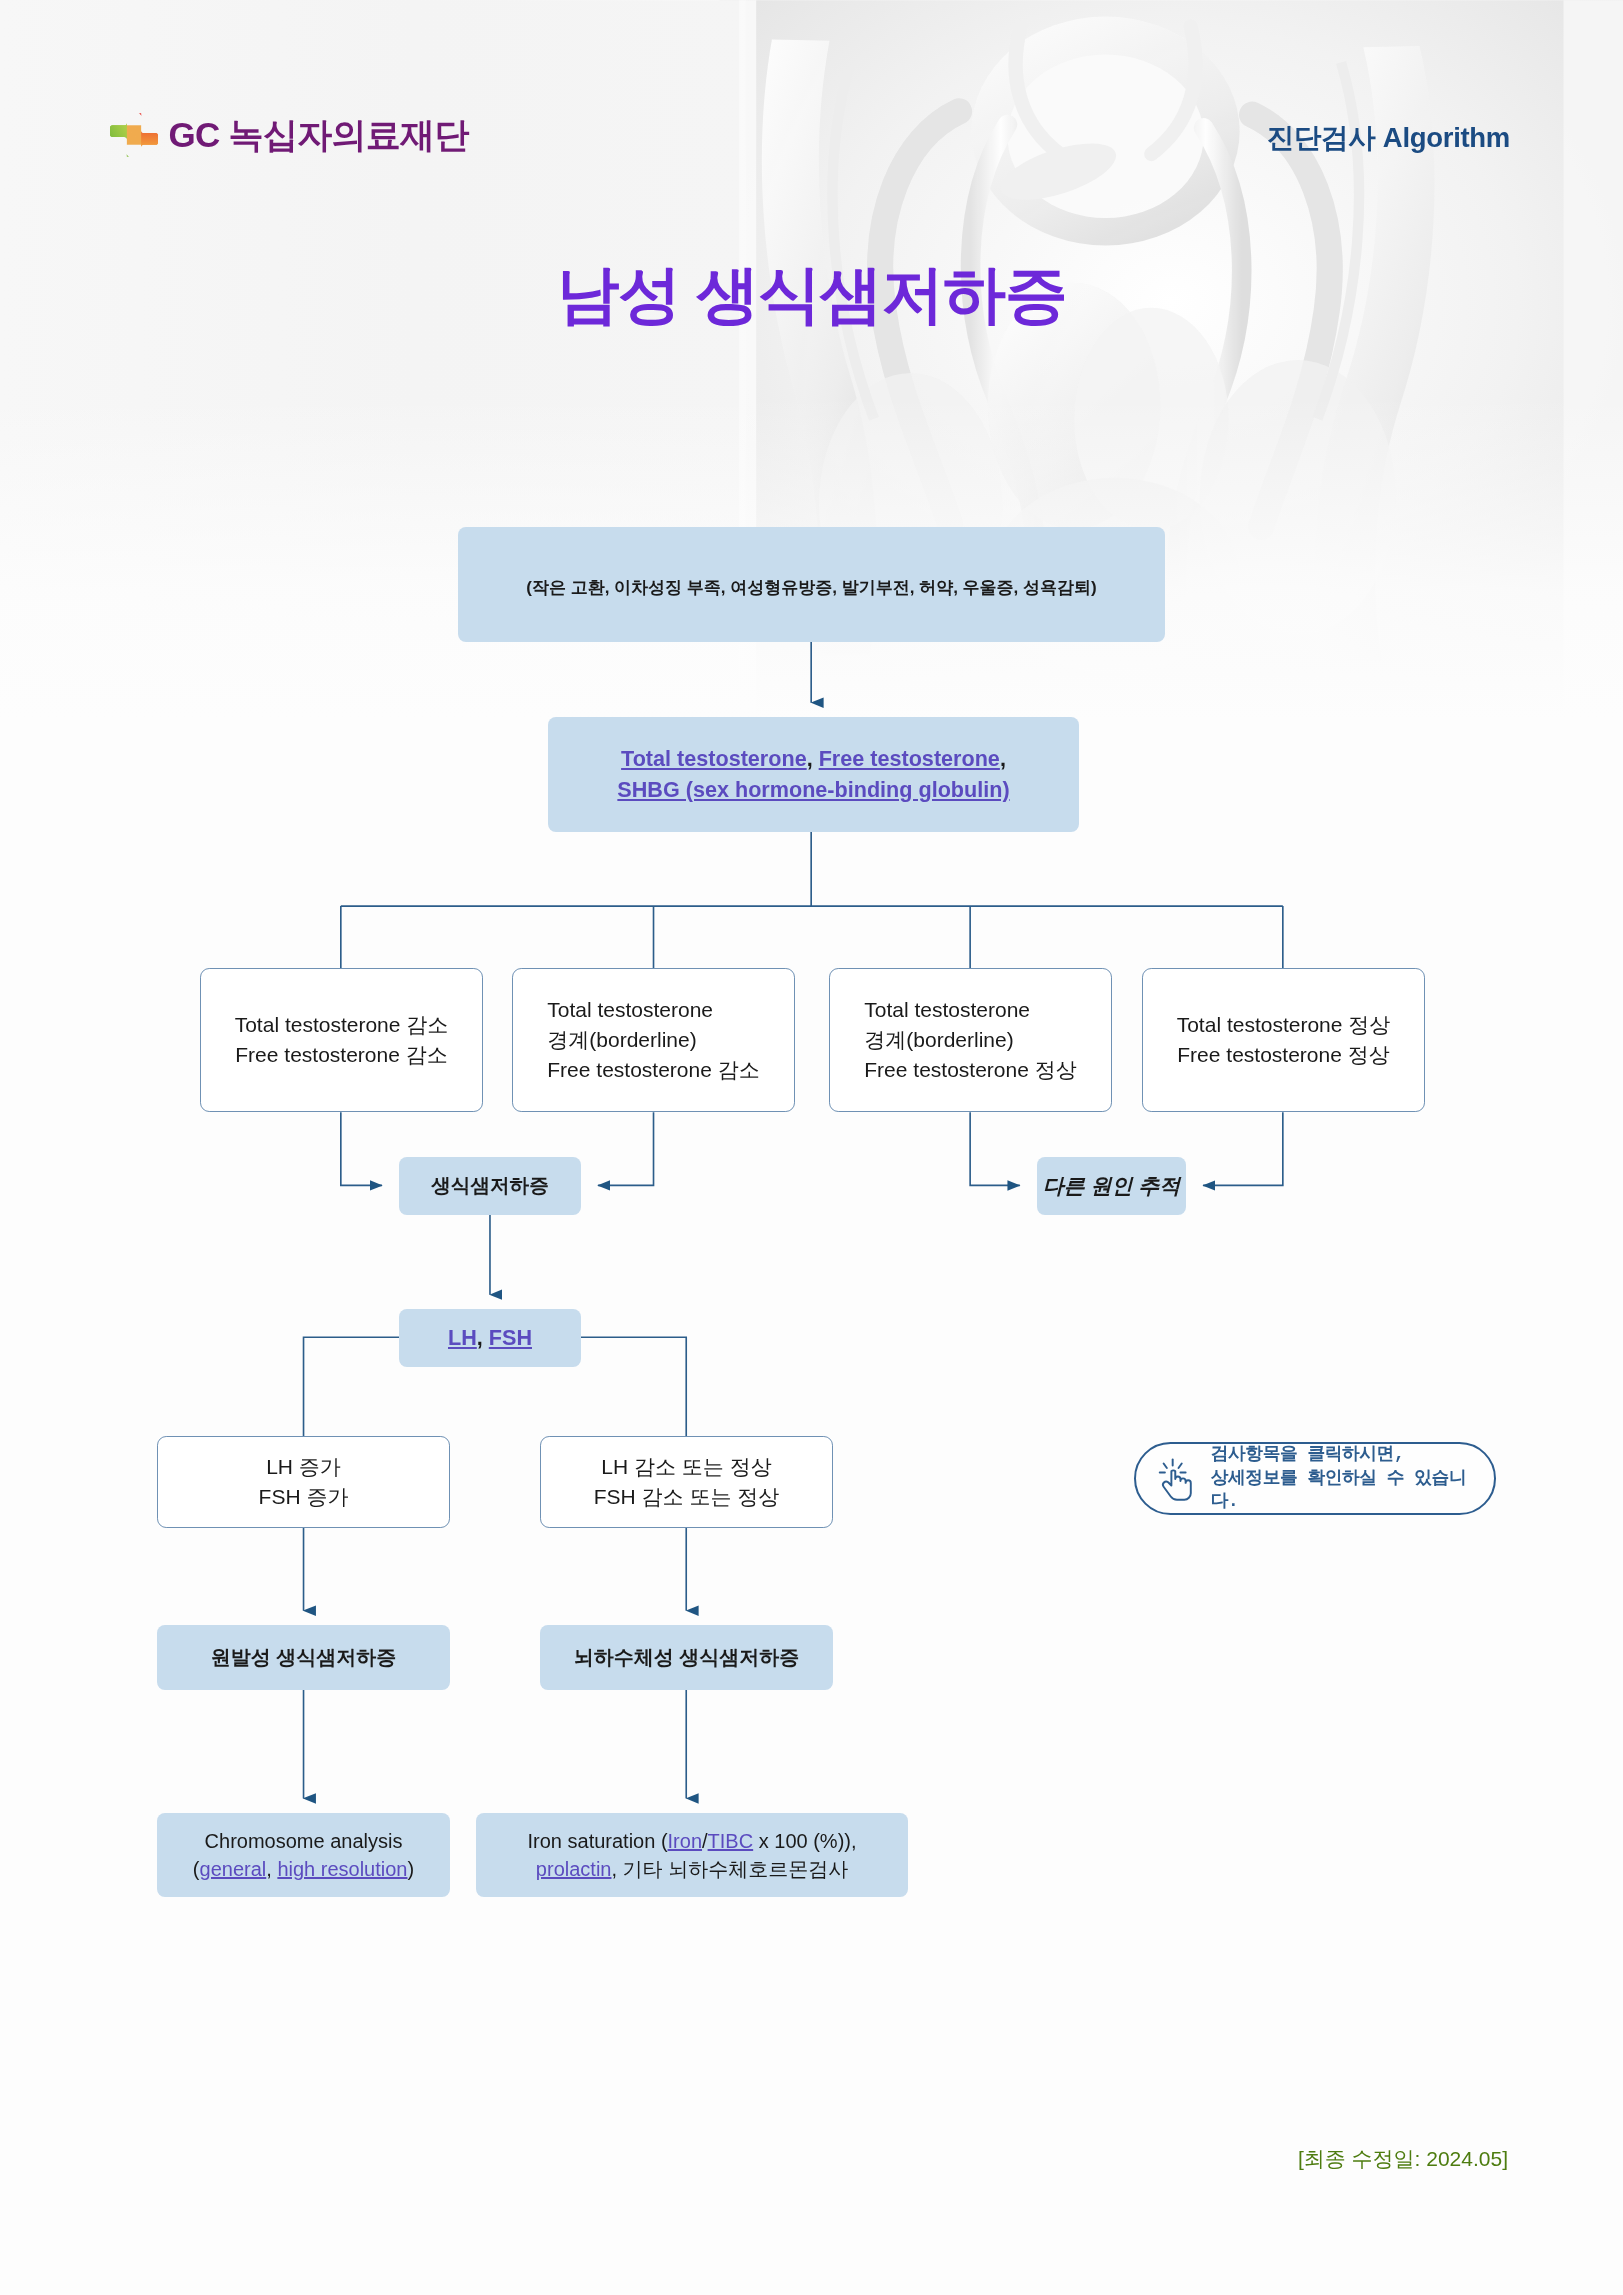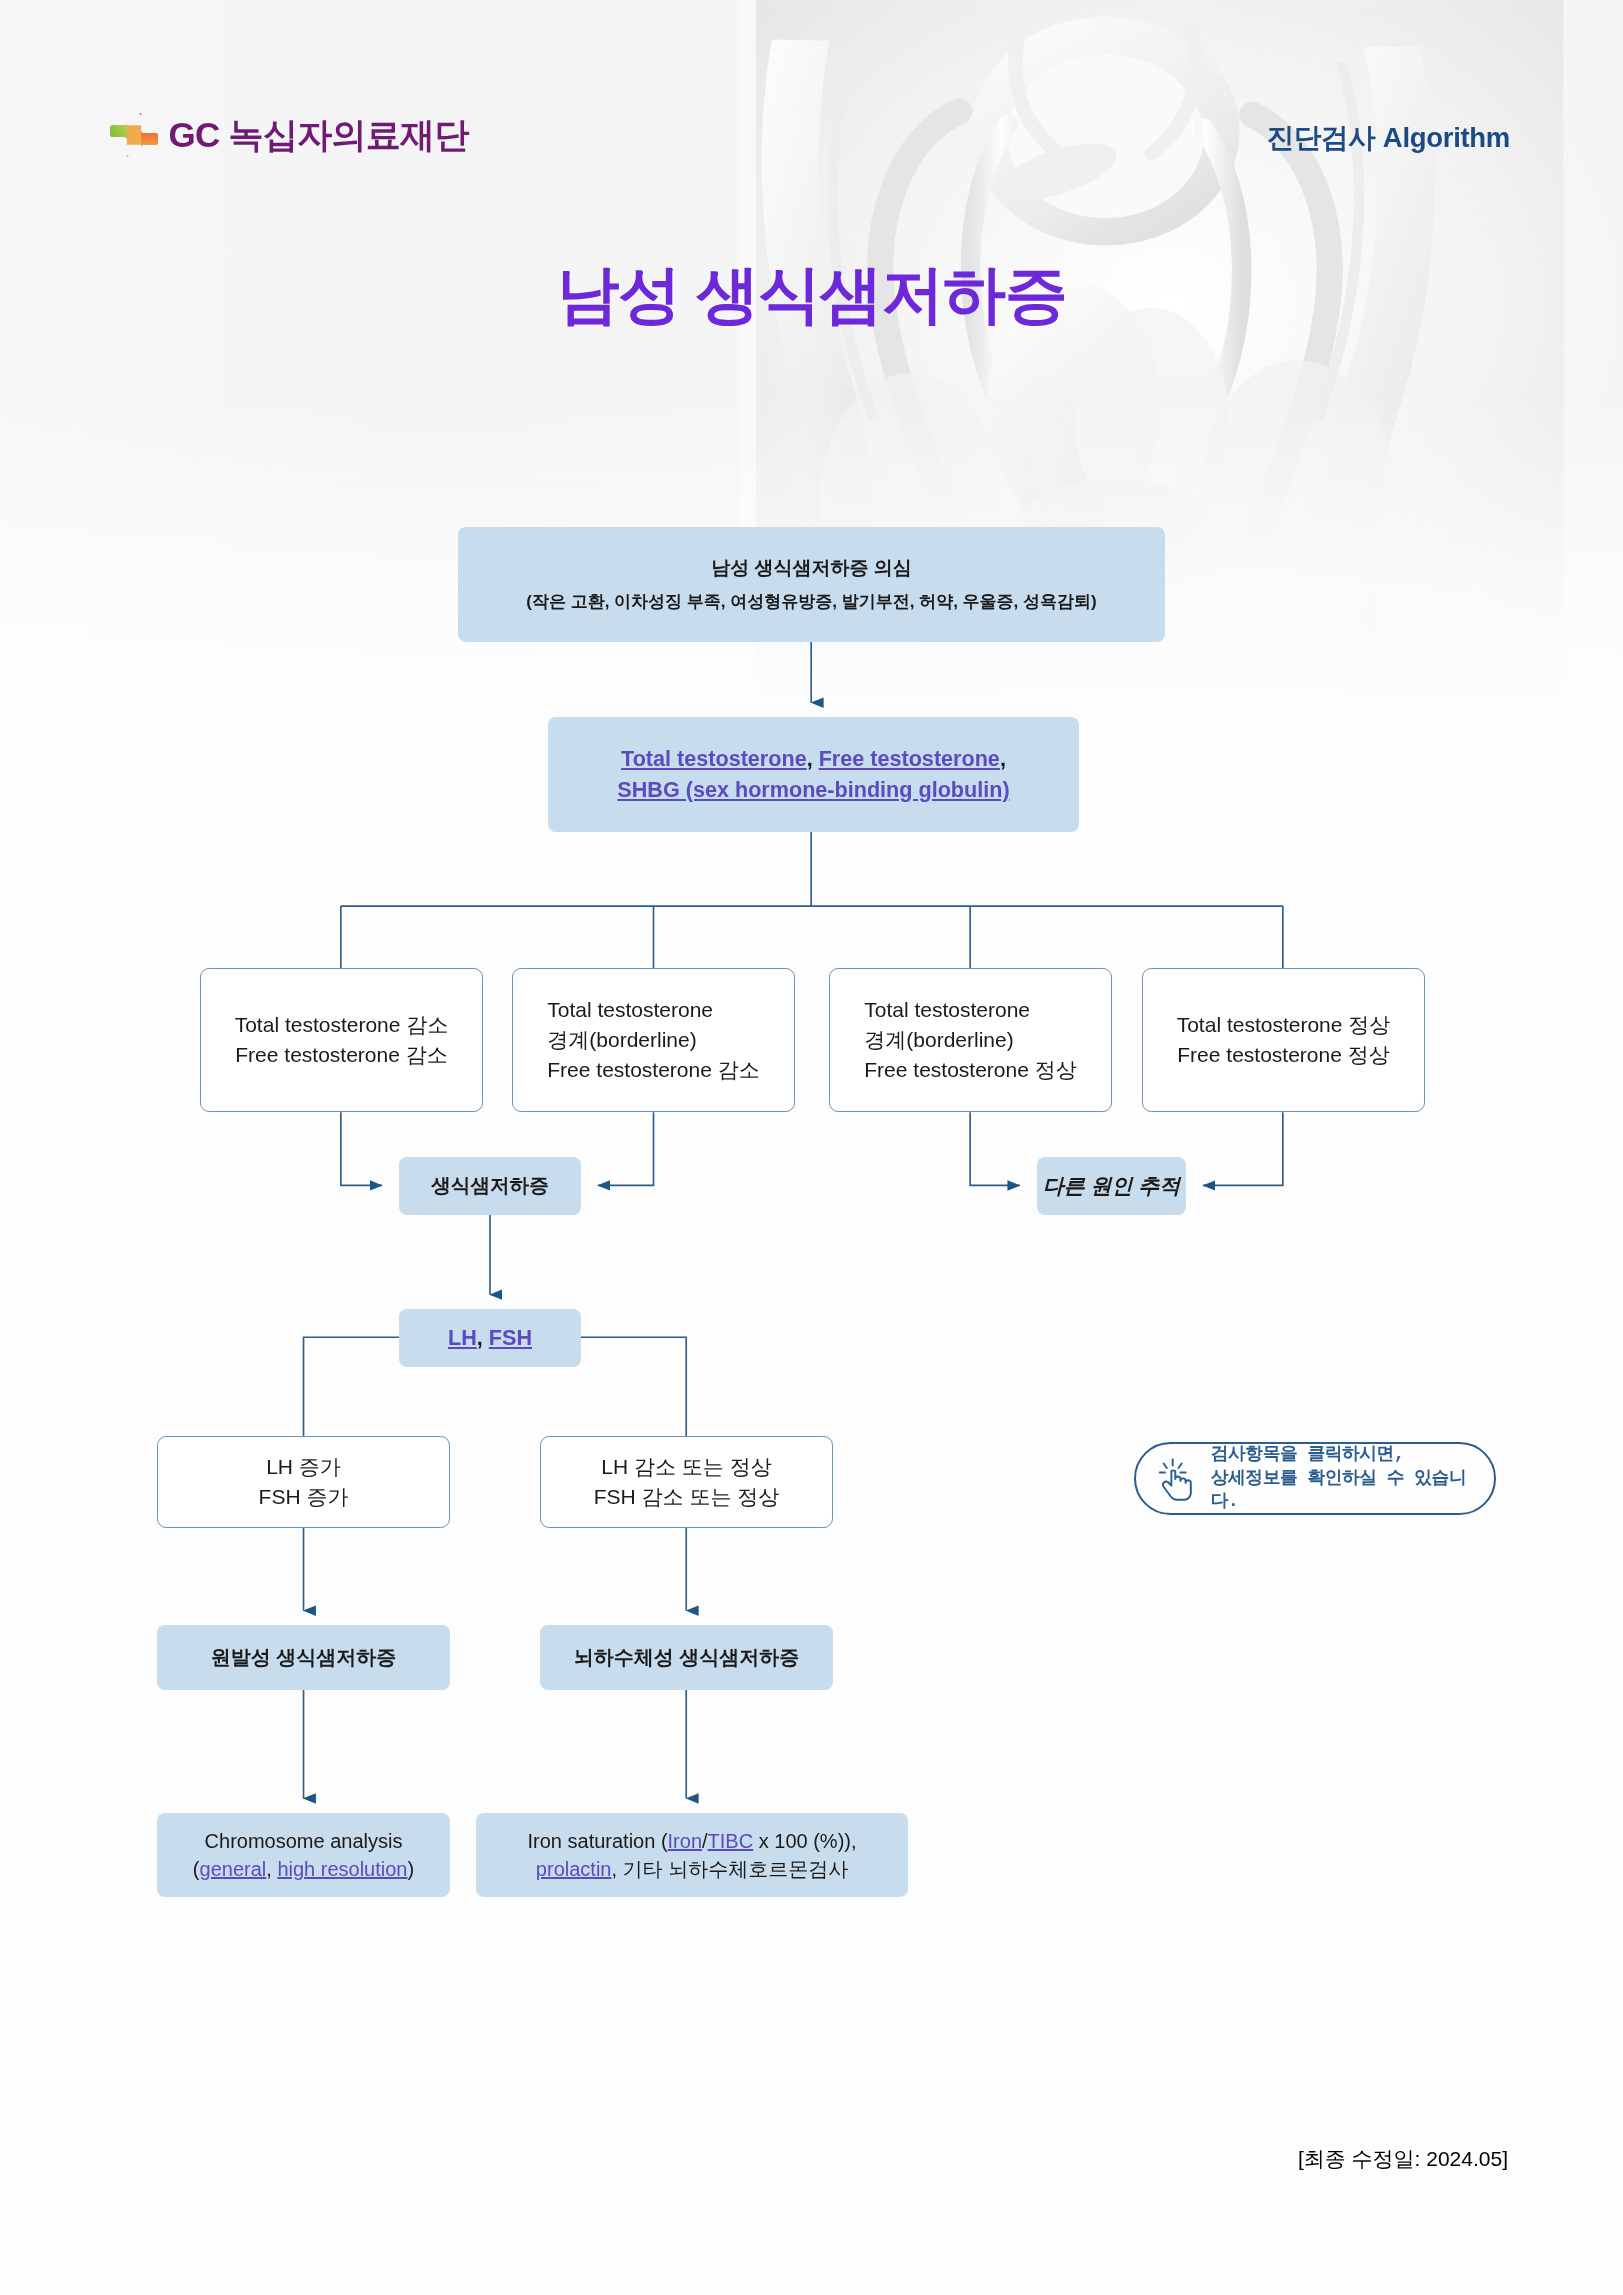--- a/index.html
+++ b/index.html
@@ -130,21 +130,21 @@
     font-family: Liberation Mono, monospace;
   }
   #callout-icon { flex: 0 0 auto; width: 41px; height: 44px; }
   #callout-text {
     font-size: 17.7px; font-weight: bold; color: #2d5d8f;
     line-height: 1.32; white-space: pre-line; letter-spacing: -0.4px;
   }
 
   #footer {
     position: absolute; right: 115px; top: 2145px;
-    font-size: 21px; color: #000000;
+    font-size: 21px; color: #4d7c0f;
   }
 </style>
 </head>
 <body>
 
 <div id="page">
 
   <div id="bg-art">
     <svg width="1623" height="720" viewBox="0 0 2481 1100" xmlns="http://www.w3.org/2000/svg">
       <defs>
@@ -260,21 +260,20 @@
         <line x1="464" y1="2335" x2="464" y2="2462" marker-end="url(#ar-down)"></line>
         <line x1="1049" y1="2335" x2="1049" y2="2462" marker-end="url(#ar-down)"></line>
 
         <line x1="464" y1="2583" x2="464" y2="2749" marker-end="url(#ar-down)"></line>
         <line x1="1049" y1="2583" x2="1049" y2="2749" marker-end="url(#ar-down)"></line>
       </g>
     </svg>
 
     <div class="node node-fill" id="n-suspect">
       <div class="inner">
-        <div>남성 생식샘저하증 의심</div>
         <div class="l2">(작은 고환, 이차성징 부족, 여성형유방증, 발기부전, 허약, 우울증, 성욕감퇴)</div>
       </div>
     </div>
 
     <div class="node node-fill" id="n-tests">
       <div class="inner">
         <div><span class="lnk">Total testosterone</span><span>, </span><span class="lnk">Free testosterone</span><span>,</span></div>
         <div><span class="lnk">SHBG (sex hormone-binding globulin)</span></div>
       </div>
     </div>

